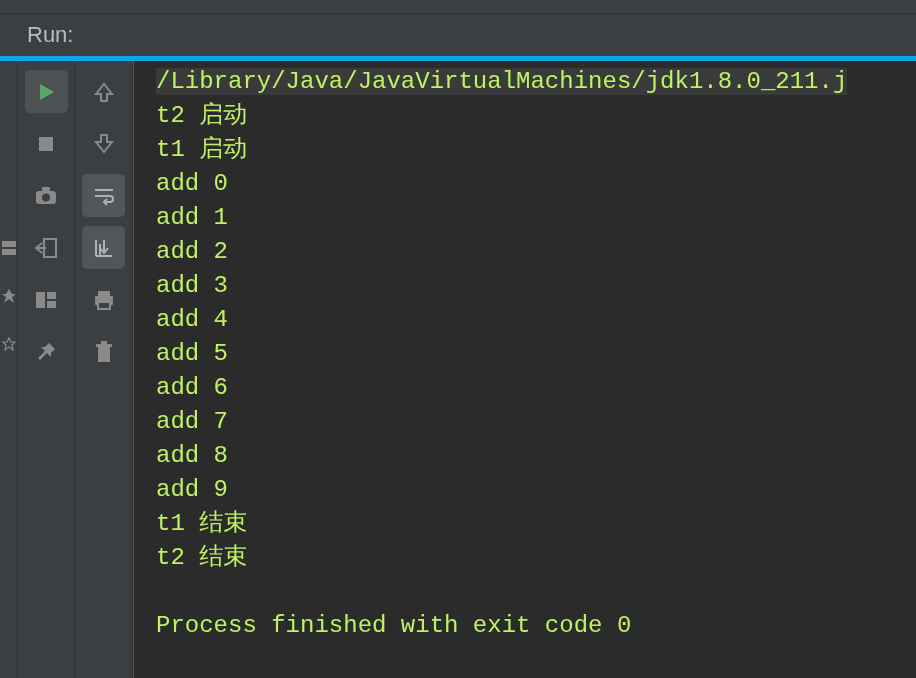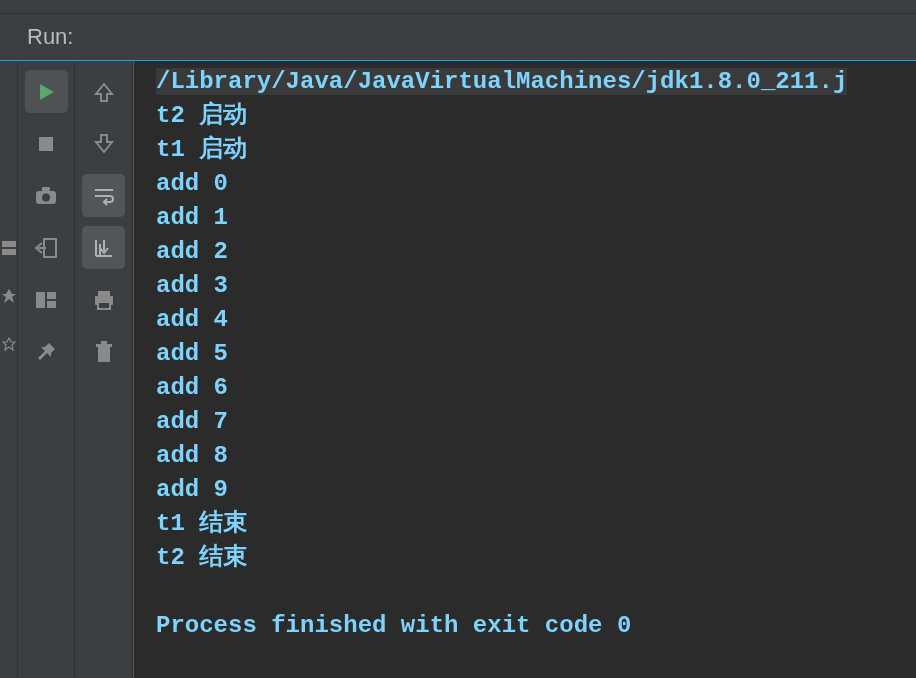--- a/index.html
+++ b/index.html
@@ -15,21 +15,21 @@
   .top-bar {
     height: 14px;
     background: #3c3f41;
     border-bottom: 1px solid #323232;
   }
   .header-bar {
     height: 47px;
     background: #3c3f41;
     display: flex;
     align-items: center;
-    border-bottom: 1px solid #0ea5e9;
+    border-bottom: 5px solid #0ea5e9;
   }
   .run-label {
     font-size: 22px;
     color: #bbbbbb;
     padding-left: 27px;
     padding-right: 24px;
   }
   .tab {
     height: 47px;
     display: flex;
@@ -108,23 +108,22 @@
     flex: 1;
     background: #2b2b2b;
     border-left: 1px solid #555;
     overflow: hidden;
   }
   .console-content {
     padding: 4px 0 0 22px;
     font-family: "Menlo", "Consolas", "Courier New", monospace;
     font-size: 24px;
     line-height: 34px;
-    color: #7dd3fc;
+    color: #bef264;
     white-space: pre;
-    font-weight: bold;
   }
   .cmd-line {
     background: #3a3a3a;
     display: inline;
   }
 </style>
 </head>
 <body>
 
 <div class="top-bar"></div>

